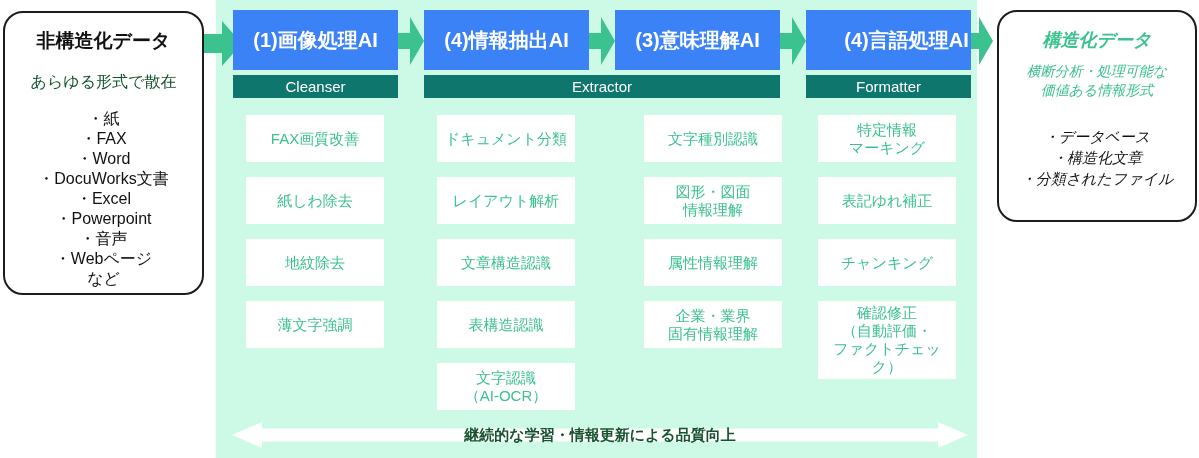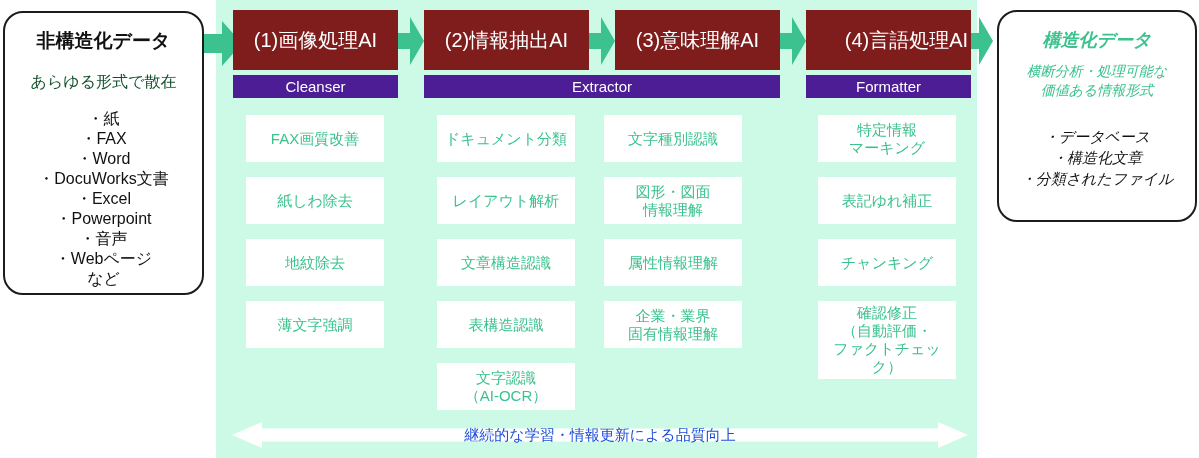--- a/index.html
+++ b/index.html
@@ -13,33 +13,33 @@
   .input-box  { left:3px;   top:11px; width:201px; height:284px; padding-top:15px; }
   .output-box { left:997px; top:10px; width:200px; height:212px; padding-top:16px;font-style:italic; }
 
   .io-title { font-size:19px; font-weight:600; color:#111; margin-bottom:18px; }
   .io-sub   { font-size:16px; color:#14532d; margin-bottom:16px; }
   .io-list  { font-size:16px; color:#111; line-height:20px; }
   .output-box .io-title { color:#3bc28e; font-size:18px; margin-bottom:10px; }
   .output-box .io-sub   { color:#3bc28e; font-size:14px; line-height:1.35; white-space:pre-line; margin-bottom:26px; }
   .output-box .io-list  { font-size:15px; line-height:21px; }
 
-  .header { position:absolute; top:10px; height:60px; width:165px; background:#7f1d1d; color:#ffffff;
-            font-size:20px; display:flex; align-items:center; justify-content:center; }
-  .stagebar { position:absolute; top:75px; height:23px; background:#4c1d95; color:#ffffff;
+  .header { position:absolute; top:10px; height:60px; width:165px; background:#3b82f6; color:#ffffff;
+            font-size:20px; display:flex; align-items:center; justify-content:center;font-weight:bold; }
+  .stagebar { position:absolute; top:75px; height:23px; background:#0f766e; color:#ffffff;
               font-size:15px; display:flex; align-items:center; justify-content:center; }
 
   .col { position:absolute; top:115px; width:138px; display:flex; flex-direction:column; gap:15px; }
   .wbox { background:#ffffff; min-height:47px; display:flex; align-items:center; justify-content:center;
           text-align:center; color:#3bc28e; font-size:15px; line-height:1.2; white-space:pre-line; padding:3px 2px; }
 
   .arr { position:absolute; }
   .qarrow-wrap { position:absolute; left:232px; top:422px; width:736px; height:26px; }
   .qarrow-text { position:absolute; left:232px; top:422px; width:736px; height:26px; line-height:26px;
-                 text-align:center; color:#1d4ed8; font-size:15px; }
+                 text-align:center; color:#14532d; font-size:15px;font-weight:bold; }
 </style>
 </head>
 <body>
 
 <div class="canvas">
 
   <div class="panel"></div>
 
   <div class="iobox input-box">
     <div class="io-title">非構造化データ</div>
@@ -58,21 +58,21 @@
   </div>
 
   <svg class="arr" style="left:204px; top:21px;" width="38" height="45" viewBox="0 0 38 45">
     <polygon points="0,13 18,13 18,0 38,22.5 18,45 18,32 0,32" fill="#3bc28e"></polygon>
   </svg>
 
   <div class="header" style="left:233px;">
     <span>(1)画像処理AI</span>
   </div>
   <div class="header" style="left:424px;">
-    <span>(2)情報抽出AI</span>
+    <span>(4)情報抽出AI</span>
   </div>
   <div class="header" style="left:615px;">
     <span>(3)意味理解AI</span>
   </div>
   <div class="header" style="left:806px;padding-left:36px;">
     <span>(4)言語処理AI</span>
   </div>
 
   <svg class="arr" style="left:398px; top:17px;" width="26" height="48" viewBox="0 0 26 48">
     <polygon points="0,16 12,16 12,0 26,24 12,48 12,32 0,32" fill="#3bc28e"></polygon>
@@ -105,21 +105,21 @@
     <div class="wbox">薄文字強調</div>
   </div>
   <div class="col" style="left:437px;">
     <div class="wbox">ドキュメント分類</div>
     <div class="wbox">レイアウト解析</div>
     <div class="wbox">文章構造認識</div>
     <div class="wbox">表構造認識</div>
     <div class="wbox">文字認識
 （AI-OCR）</div>
   </div>
-  <div class="col" style="left:604px;">
+  <div class="col" style="left:644px;">
     <div class="wbox">文字種別認識</div>
     <div class="wbox">図形・図面
 情報理解</div>
     <div class="wbox">属性情報理解</div>
     <div class="wbox">企業・業界
 固有情報理解</div>
   </div>
   <div class="col" style="left:818px;">
     <div class="wbox">特定情報
 マーキング</div>

